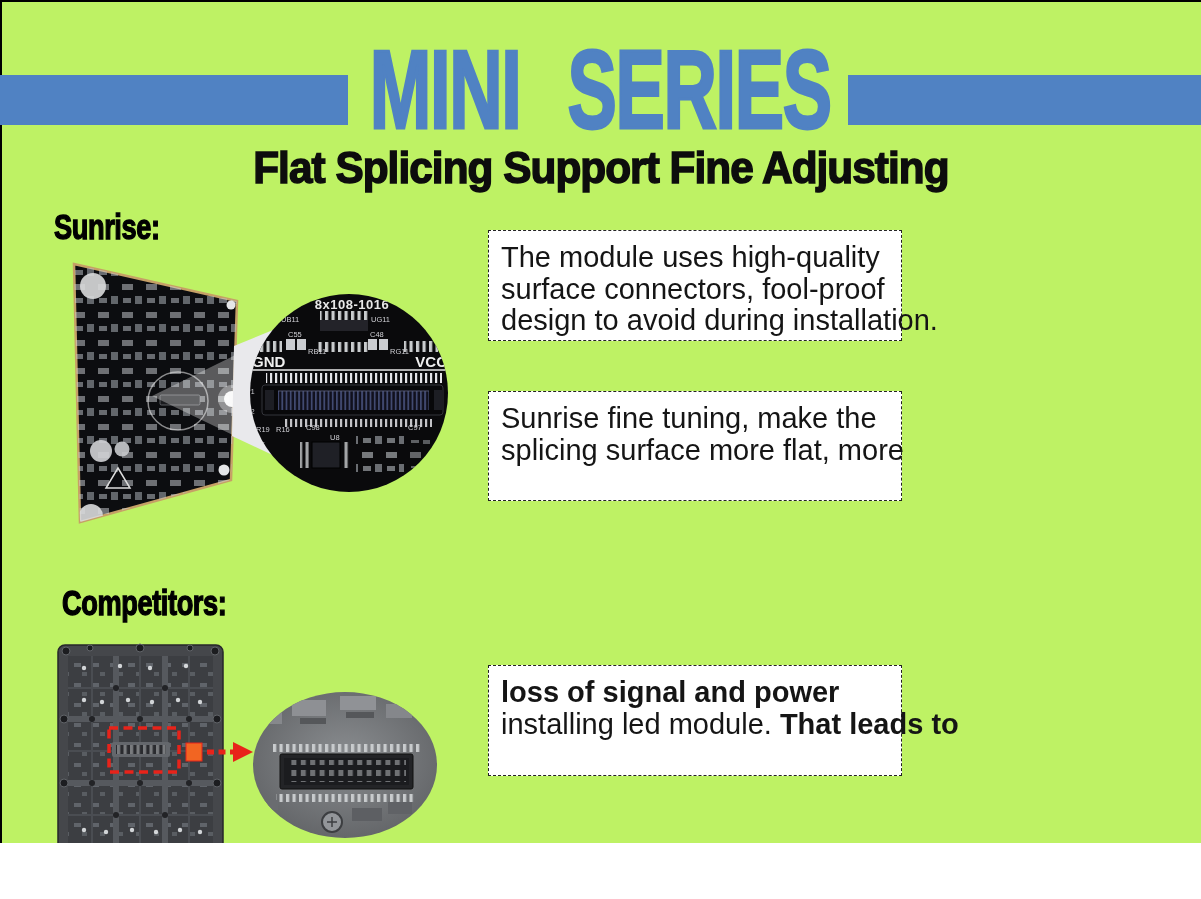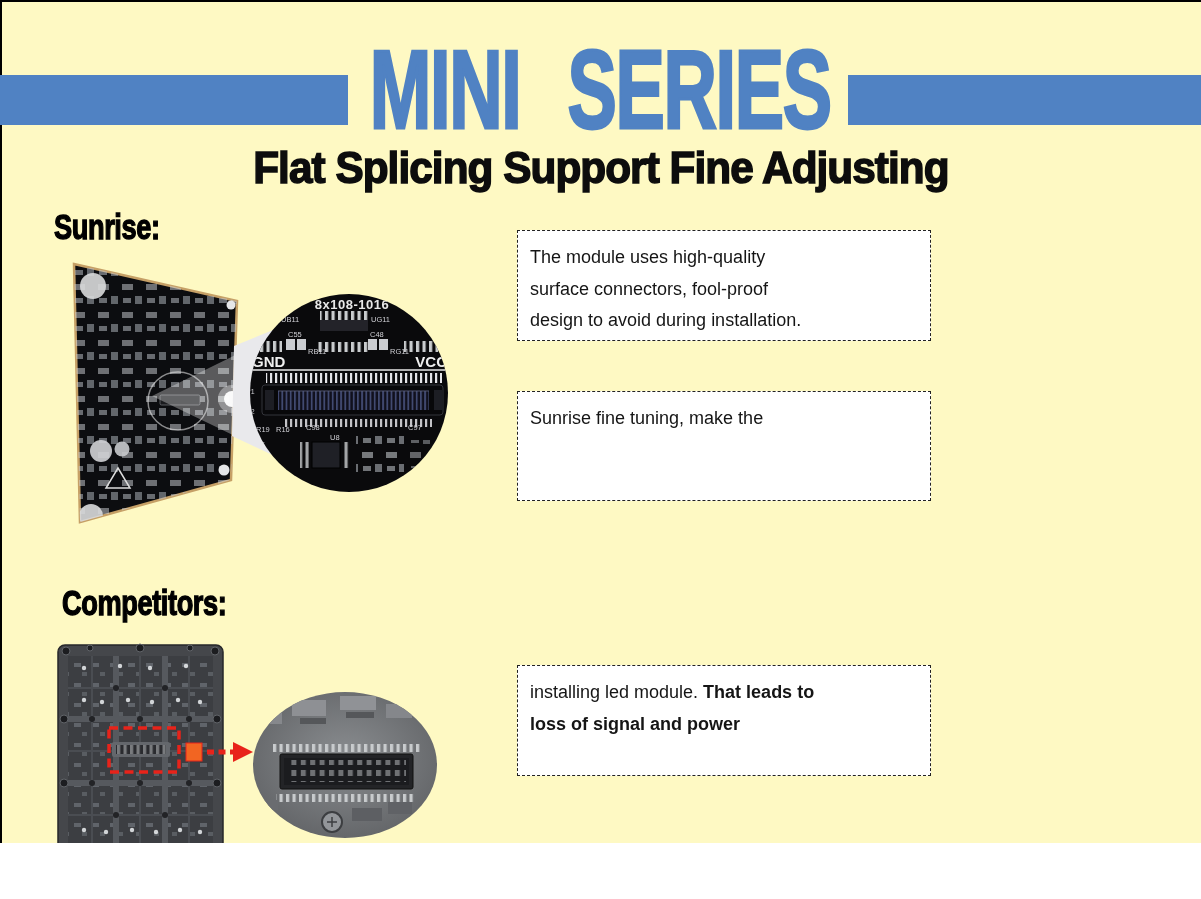--- a/index.html
+++ b/index.html
@@ -1,37 +1,37 @@
 <!DOCTYPE html>
 <html><head>
 <meta charset="utf-8">
 <style>
   html,body{margin:0;padding:0;background:#ffffff;}
-  #page{position:relative;width:1201px;height:843px;background:#fef9c3;overflow:hidden;
+  #page{position:relative;width:1201px;height:843px;background:#bef264;overflow:hidden;
         font-family:"Liberation Sans",sans-serif;}
   .edge-top{position:absolute;left:0;top:0;width:1201px;height:2px;background:#000;}
   .edge-left{position:absolute;left:0;top:0;width:2px;height:899px;background:#000;}
   .bar{position:absolute;top:75px;height:50px;background:#5082c3;}
   .bar.left{left:0;width:348px;}
   .bar.right{left:848px;width:353px;}
   .main-title{position:absolute;left:0;right:0;top:34px;text-align:center;
               color:#5082c3;font-weight:bold;font-size:112px;line-height:112px;}
   .main-title .inner{display:inline-block;transform:scale(0.66,1);transform-origin:50% 50%;
               -webkit-text-stroke:3px #5082c3;letter-spacing:-2px;word-spacing:42px;white-space:nowrap;}
   .subtitle{position:absolute;left:0;right:0;top:144px;text-align:center;
               color:#0d0d0d;font-weight:bold;font-size:45px;line-height:48px;}
   .subtitle .inner{display:inline-block;transform:scale(0.94,1);transform-origin:50% 50%;
               -webkit-text-stroke:1.5px #0d0d0d;letter-spacing:-1px;white-space:nowrap;}
   .sec-label{position:absolute;color:#000;font-weight:bold;font-size:34px;line-height:36px;
               transform:scale(0.8,1.05);transform-origin:0 0;-webkit-text-stroke:1.3px #000;
               letter-spacing:-0.5px;white-space:nowrap;}
   #sunrise-label{left:54px;top:207px;}
   #competitors-label{left:62px;top:583px;}
-  .textbox{position:absolute;left:517px;width:414px;box-sizing:border-box;background:#fff;
-           border:1px dashed #222;padding:11px 8px 0 12px;font-size:18px;line-height:31.5px;
+  .textbox{position:absolute;left:488px;width:414px;box-sizing:border-box;background:#fff;
+           border:1px dashed #222;padding:11px 8px 0 12px;font-size:29px;line-height:31.5px;
            color:#151515;}
   #box1{top:230px;height:111px;}
   #box2{top:391px;height:110px;}
   #box3{top:665px;height:111px;}
   .tb-line{white-space:nowrap;}
   .b{font-weight:bold;}
   .figsvg{position:absolute;}
   #sunrise-figure{left:40px;top:250px;width:425px;height:300px;}
   #competitors-figure{left:40px;top:640px;width:430px;height:230px;}
   text{font-family:"Liberation Sans",sans-serif;}
@@ -152,20 +152,21 @@
   </svg>
 
   <div id="box1" class="textbox">
     <div class="tb-line">The module uses high-quality</div>
     <div class="tb-line">surface connectors, fool-proof</div>
     <div class="tb-line">design to avoid during installation.</div>
   </div>
 
   <div id="box2" class="textbox">
     <div class="tb-line">Sunrise fine tuning, make the</div>
+    <div class="tb-line">splicing surface more flat, more</div>
   </div>
 
   <div id="competitors-label" class="sec-label">Competitors:</div>
 
   <svg id="competitors-figure" class="figsvg" viewBox="40 640 430 230">
     <defs>
       <clipPath id="ellClip">
           <ellipse cx="345" cy="765" rx="92" ry="73"></ellipse>
         </clipPath>
       <radialGradient id="gg" cx="50%" cy="45%" r="65%">
@@ -272,16 +273,16 @@
         <rect x="352" y="808" width="30" height="13" fill="#5d5f63"></rect>
         <rect x="388" y="802" width="24" height="12" fill="#606266"></rect>
         <rect x="262" y="800" width="16" height="10" fill="#6a6c70"></rect>
         <circle cx="332" cy="822" r="10" fill="#93969a" stroke="#3c3e41" stroke-width="2"></circle>
         <path d="M327 822h10 M332 817v10" stroke="#3c3e41" stroke-width="1.5"></path>
       </g>
     </g>
   </svg>
 
   <div id="box3" class="textbox">
+    <div class="tb-line b">loss of signal and power</div>
     <div class="tb-line"><span>installing led module. </span><span class="b">That leads to</span></div>
-    <div class="tb-line b">loss of signal and power</div>
   </div>
 </div>
 
 </body></html>

